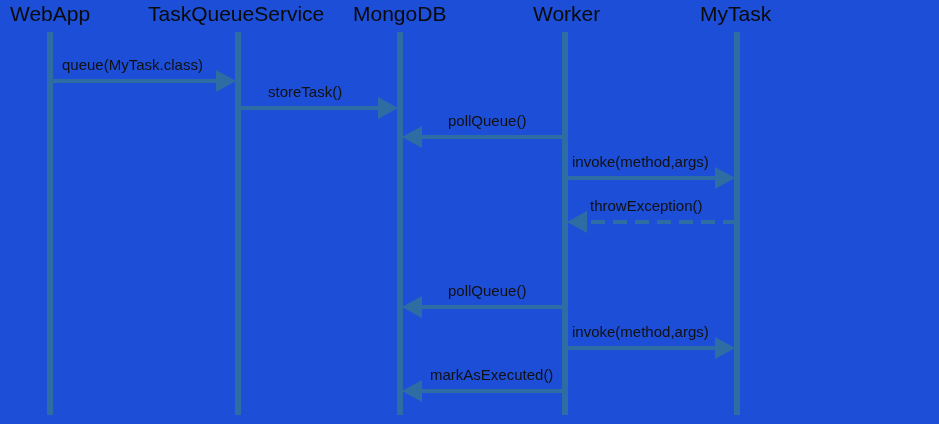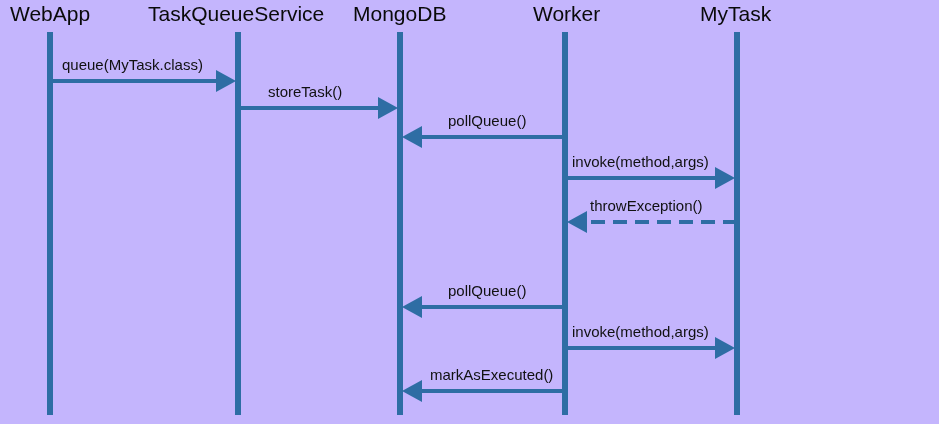--- a/index.html
+++ b/index.html
@@ -11,21 +11,21 @@
   body {
     font-family: "Liberation Sans", sans-serif;
     width: 939px;
     height: 424px;
     overflow: hidden;
   }
   #diagram-root {
     position: relative;
     width: 939px;
     height: 424px;
-    background: #c4b5fd;
+    background: #1d4ed8;
   }
   #diagram-svg {
     position: absolute;
     left: 0;
     top: 0;
     width: 939px;
     height: 424px;
     display: block;
   }
   .participant-label {

